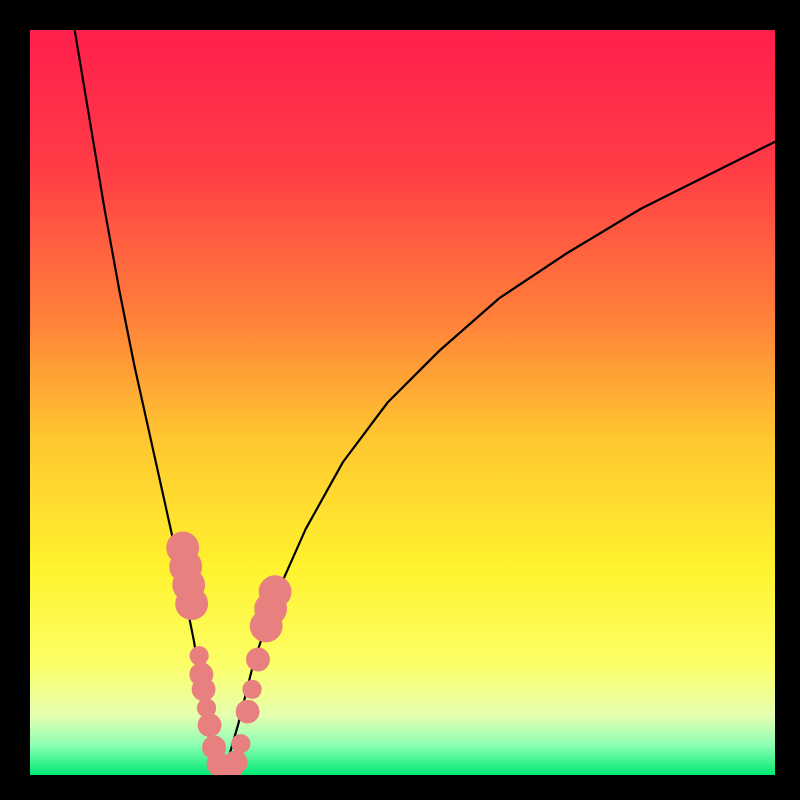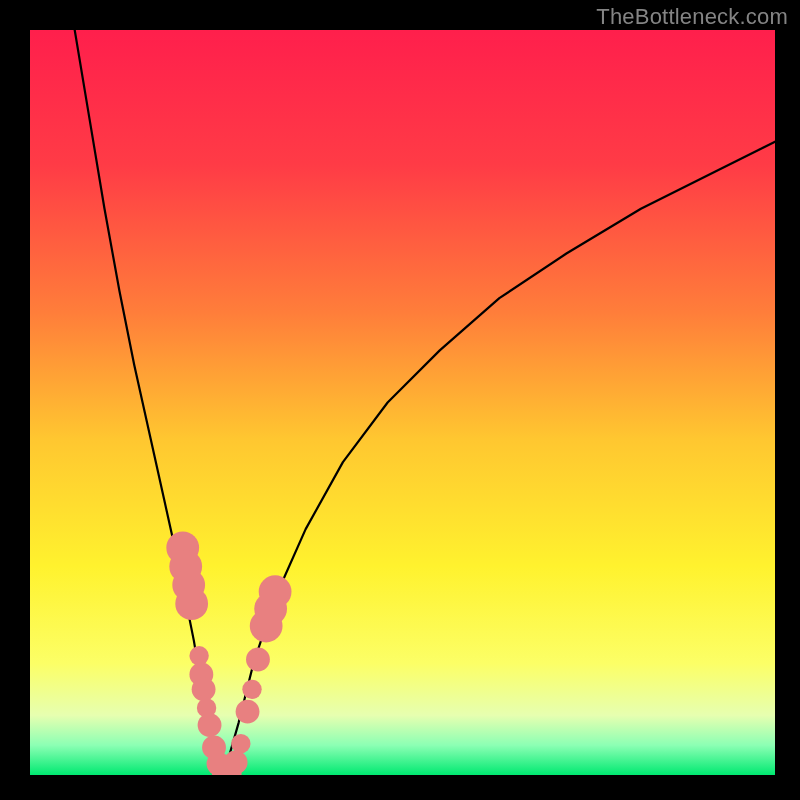--- a/index.html
+++ b/index.html
@@ -33,21 +33,20 @@
     top: 30px;
     width: 745px;
     height: 745px;
     display: block;
   }
 </style>
 </head>
 <body>
 
 <div class="stage">
-  <div class="watermark">TheBottleneck.com</div>
 
   <svg class="plot" viewBox="0 0 745 745" preserveAspectRatio="none">
     <defs>
       <linearGradient id="bg-grad" x1="0" y1="0" x2="0" y2="1">
           <stop offset="0%" stop-color="#ff1f4c"></stop>
           <stop offset="18%" stop-color="#ff3b46"></stop>
           <stop offset="38%" stop-color="#ff7e3a"></stop>
           <stop offset="55%" stop-color="#ffc730"></stop>
           <stop offset="72%" stop-color="#fff22e"></stop>
           <stop offset="85%" stop-color="#fcff66"></stop>

